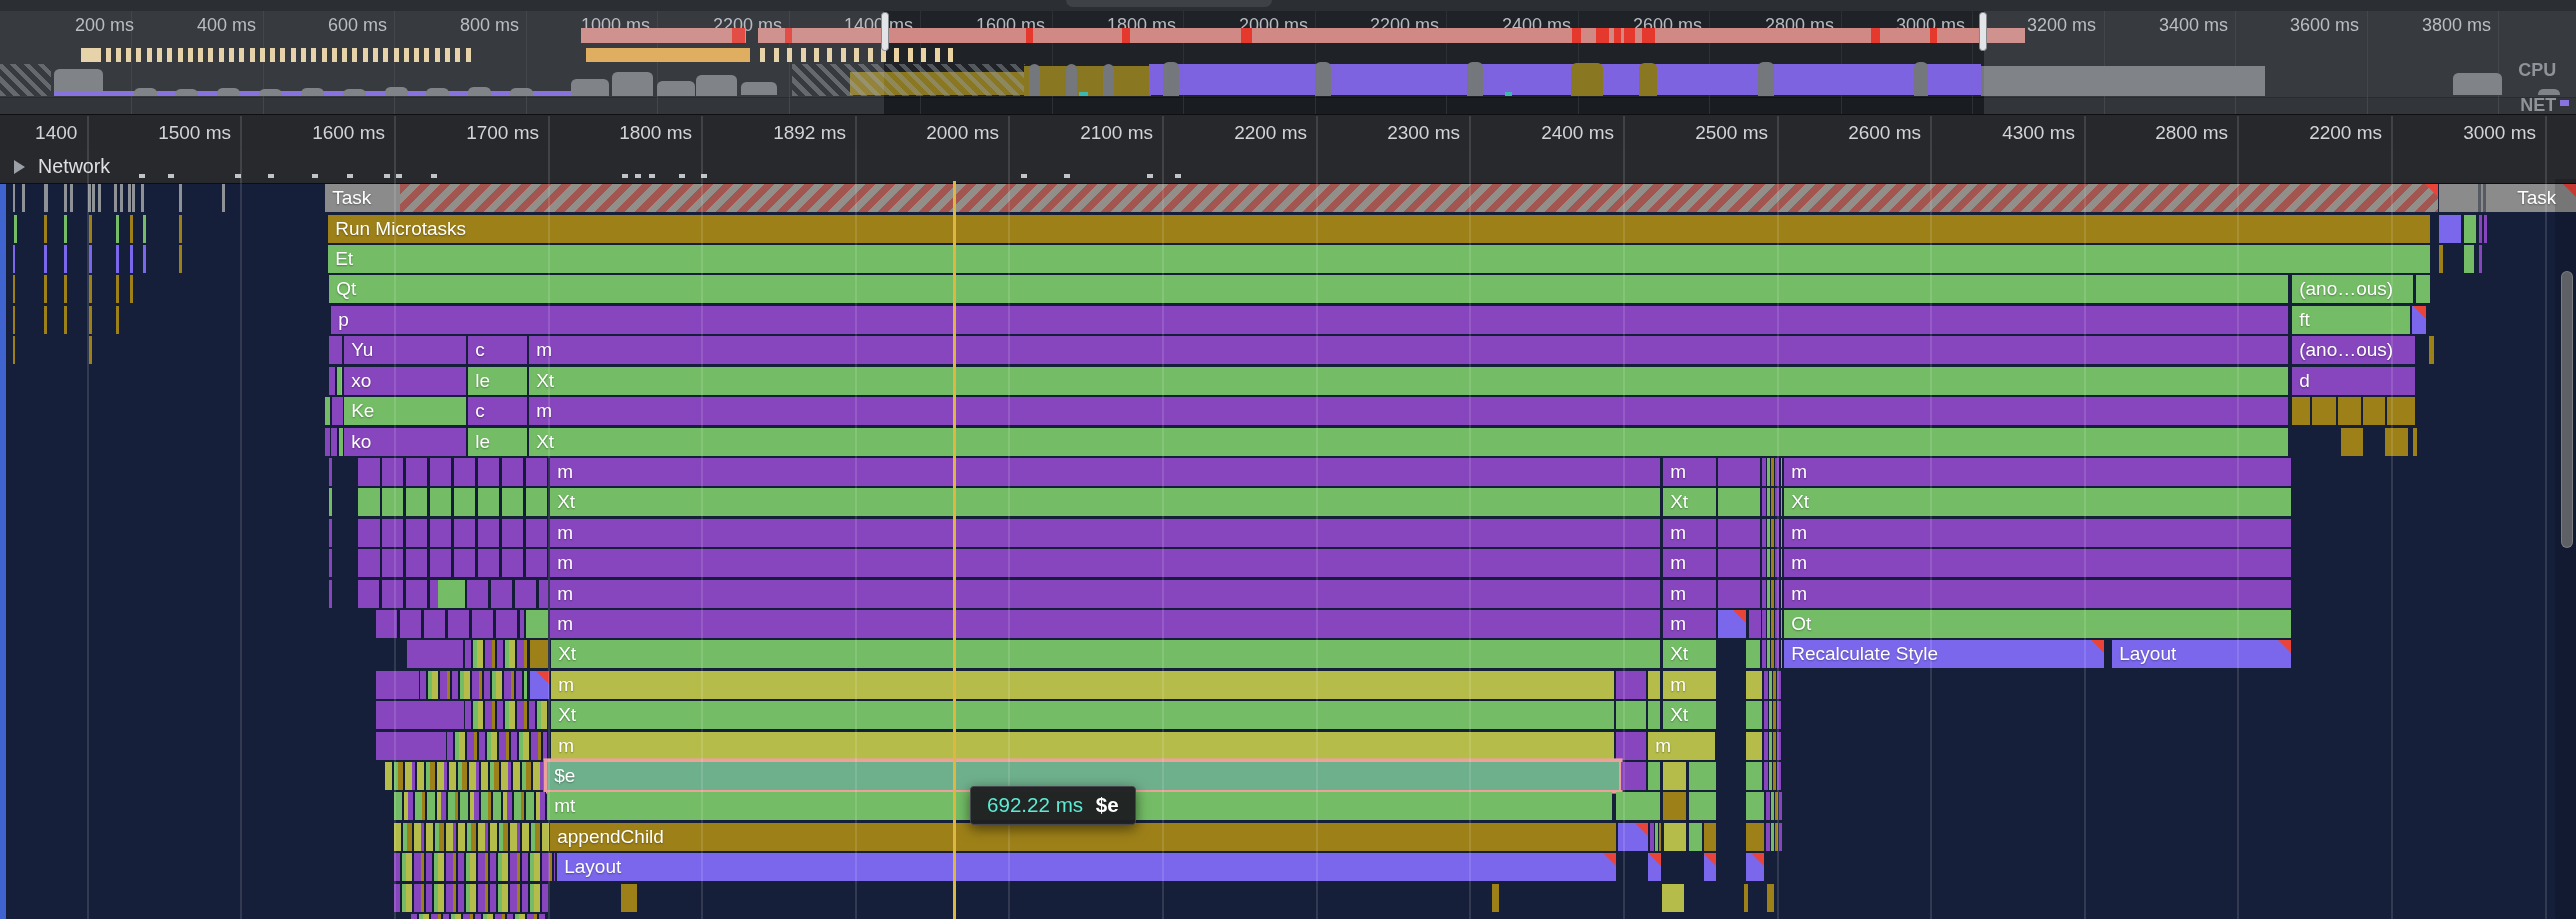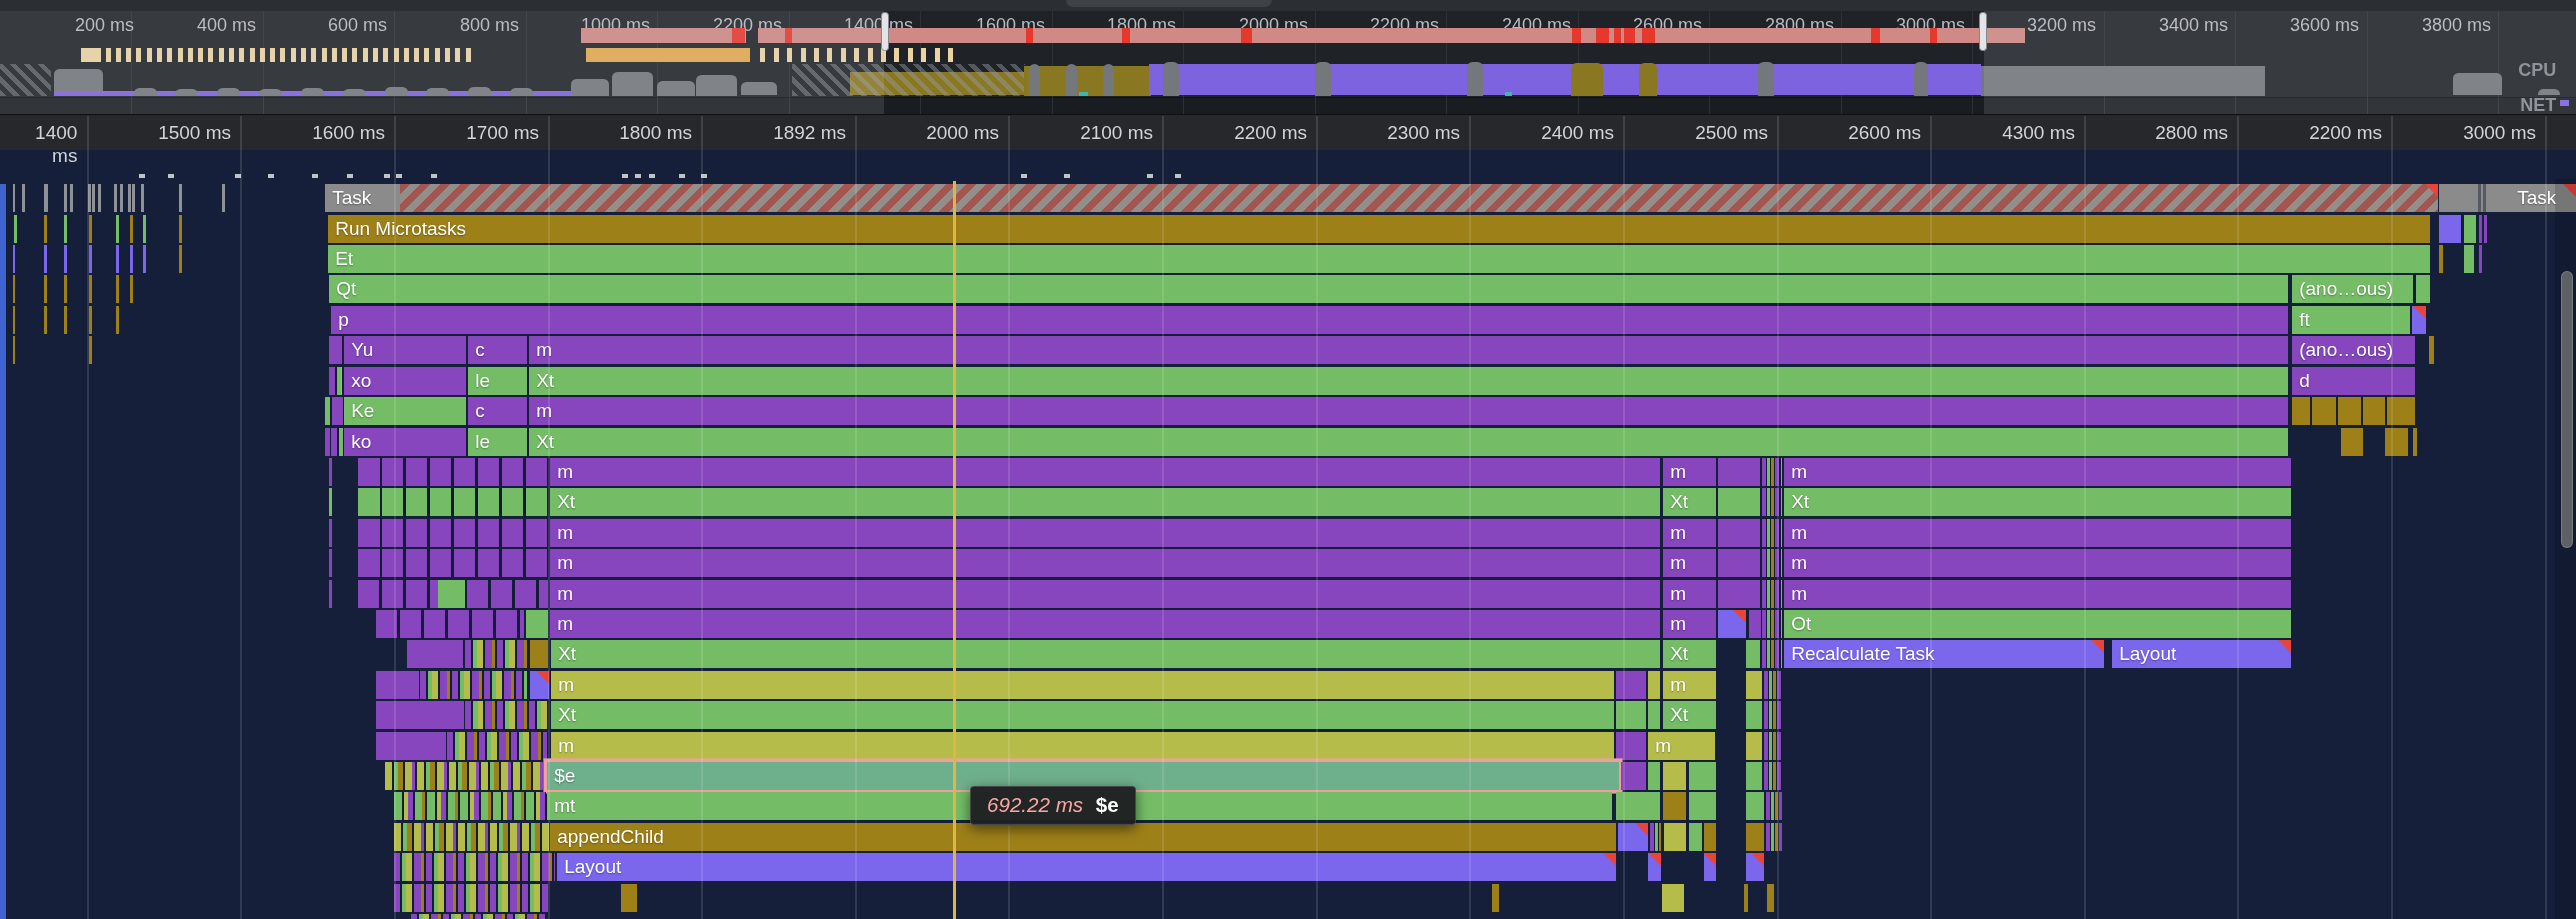--- a/index.html
+++ b/index.html
@@ -44,21 +44,21 @@
   .TXM{background:repeating-linear-gradient(90deg,#8746bd 0 6.3px,#131c36 6.3px 8px,#74bd66 8px 12.5px,#b5bc49 12.5px 18px,#131c36 18px 19.7px,#8746bd 19.7px 27px,#9d8018 27px 30px,#131c36 30px 32px);}
   .TXY{background:repeating-linear-gradient(90deg,#b5bc49 0 7.2px,#131c36 7.2px 9px,#74bd66 9px 13.4px,#9d8018 13.4px 18px,#131c36 18px 19.7px,#b5bc49 19.7px 27px,#8746bd 27px 30px,#131c36 30px 32px);}
   .TXGm{background:repeating-linear-gradient(90deg,#74bd66 0 8px,#131c36 8px 9.8px,#b5bc49 9.8px 14.3px,#8746bd 14.3px 19px,#131c36 19px 20.6px,#74bd66 20.6px 28px,#9d8018 28px 31px,#131c36 31px 33px);}
   .TXB{background:repeating-linear-gradient(90deg,#8746bd 0 3.6px,#131c36 3.6px 5.4px,#74bd66 5.4px 8px,#131c36 8px 9px,#9d8018 9px 11.6px,#131c36 11.6px 13.4px);}
   .gridline{position:absolute;top:116px;width:1.8px;height:803px;background:rgba(255,255,255,.12);z-index:40;}
   #playhead{position:absolute;top:181px;width:2.7px;height:739px;background:#ddb742;z-index:45;}
   #sbtrack{position:absolute;left:2555px;top:179px;width:21.5px;height:741px;background:rgba(0,0,0,.15);z-index:48;}
   #sbthumb{position:absolute;left:2561px;width:11.6px;background:#5d6165;border:0.9px solid rgba(255,255,255,.18);border-radius:6.3px;z-index:49;box-sizing:border-box;}
   #tooltip{position:absolute;z-index:60;background:rgba(30,31,34,.96);border:0.9px solid #46484c;border-radius:3.6px;
            box-shadow:0 3.6px 12.5px rgba(0,0,0,.55);padding:6.3px 16px;font-size:20.6px;white-space:nowrap;}
-  #tooltip .t{color:#fca5a5;font-style:italic;} #tooltip .l{color:#ffffff;font-weight:bold;margin-left:12.5px;}
+  #tooltip .t{color:#5eead4;} #tooltip .l{color:#ffffff;font-weight:bold;margin-left:12.5px;}
 </style>
 </head>
 <body>
 
 <div id="stage">
 
   <div id="overview">
     <div id="topstrip"></div>
     <div id="toppill" style="left: 1066px; width: 206px;"></div>
     <div id="netlane"></div>
@@ -226,20 +226,24 @@
       <div class="r2lab" style="left: 1308px; width: 152px;">2300 ms</div>
       <div class="r2lab" style="left: 1462px; width: 152px;">2400 ms</div>
       <div class="r2lab" style="left: 1616px; width: 152px;">2500 ms</div>
       <div class="r2lab" style="left: 1769px; width: 152px;">2600 ms</div>
       <div class="r2lab" style="left: 1923px; width: 152px;">4300 ms</div>
       <div class="r2lab" style="left: 2076px; width: 152px;">2800 ms</div>
       <div class="r2lab" style="left: 2230px; width: 152px;">2200 ms</div>
       <div class="r2lab" style="left: 2384px; width: 152px;">3000 ms</div>
     </div>
 
+  <div id="nethdr">
+    <div id="nettri"></div>
+    <div id="netname">Network</div>
+  </div>
 
   <div id="leftbar"></div>
 
   <div id="flamehost">
       <div class="bar" style="left: 12.5px; width: 2.7px; top: 184px; height: 28px; background: rgb(142, 146, 151);"></div>
       <div class="bar" style="left: 22.4px; width: 2.7px; top: 184px; height: 28px; background: rgb(142, 146, 151);"></div>
       <div class="bar" style="left: 44px; width: 3.6px; top: 184px; height: 28px; background: rgb(142, 146, 151);"></div>
       <div class="bar" style="left: 64px; width: 2.7px; top: 184px; height: 28px; background: rgb(142, 146, 151);"></div>
       <div class="bar" style="left: 70px; width: 2.7px; top: 184px; height: 28px; background: rgb(142, 146, 151);"></div>
       <div class="bar" style="left: 88px; width: 2.7px; top: 184px; height: 28px; background: rgb(142, 146, 151);"></div>
@@ -381,21 +385,21 @@
       <div class="bar" style="left: 1749px; width: 11.6px; top: 610px; height: 28px; background: rgb(135, 70, 189);"></div>
       <div class="bar TXB" style="left: 1762px; width: 19.7px; top: 610px; height: 28px;"></div>
       <div class="bar" style="left: 1784px; width: 507px; top: 610px; height: 28px; background: rgb(116, 189, 102);"><span class="lbl">Ot</span></div>
       <div class="bar" style="left: 407px; width: 56px; top: 640px; height: 28px; background: rgb(135, 70, 189);"></div>
       <div class="bar TXM" style="left: 465px; width: 63px; top: 640px; height: 28px;"></div>
       <div class="bar" style="left: 530px; width: 18px; top: 640px; height: 28px; background: rgb(157, 128, 24);"></div>
       <div class="bar" style="left: 551px; width: 1109px; top: 640px; height: 28px; background: rgb(116, 189, 102);"><span class="lbl">Xt</span></div>
       <div class="bar" style="left: 1663px; width: 53px; top: 640px; height: 28px; background: rgb(116, 189, 102);"><span class="lbl">Xt</span></div>
       <div class="bar" style="left: 1746px; width: 14.3px; top: 640px; height: 28px; background: rgb(116, 189, 102);"></div>
       <div class="bar TXB" style="left: 1762px; width: 19.7px; top: 640px; height: 28px;"></div>
-      <div class="bar" style="left: 1784px; width: 320px; top: 640px; height: 28px; background: rgb(122, 103, 236);"><span class="lbl">Recalculate Task</span><div class="corner"></div></div>
+      <div class="bar" style="left: 1784px; width: 320px; top: 640px; height: 28px; background: rgb(122, 103, 236);"><span class="lbl">Recalculate Style</span><div class="corner"></div></div>
       <div class="bar" style="left: 2112px; width: 179px; top: 640px; height: 28px; background: rgb(122, 103, 236);"><span class="lbl">Layout</span><div class="corner"></div></div>
       <div class="bar" style="left: 376px; width: 43px; top: 671px; height: 28px; background: rgb(135, 70, 189);"></div>
       <div class="bar TXM" style="left: 420px; width: 107px; top: 671px; height: 28px;"></div>
       <div class="bar" style="left: 530px; width: 19px; top: 671px; height: 28px; background: rgb(122, 103, 236);">
         <div class="corner"></div>
       </div>
       <div class="bar" style="left: 551px; width: 1063px; top: 671px; height: 28px; background: rgb(181, 188, 73);"><span class="lbl">m</span></div>
       <div class="bar" style="left: 1616px; width: 29.5px; top: 671px; height: 28px; background: rgb(135, 70, 189);"></div>
       <div class="bar" style="left: 1648px; width: 11.6px; top: 671px; height: 28px; background: rgb(181, 188, 73);"></div>
       <div class="bar" style="left: 1663px; width: 53px; top: 671px; height: 28px; background: rgb(181, 188, 73);"><span class="lbl">m</span></div>

